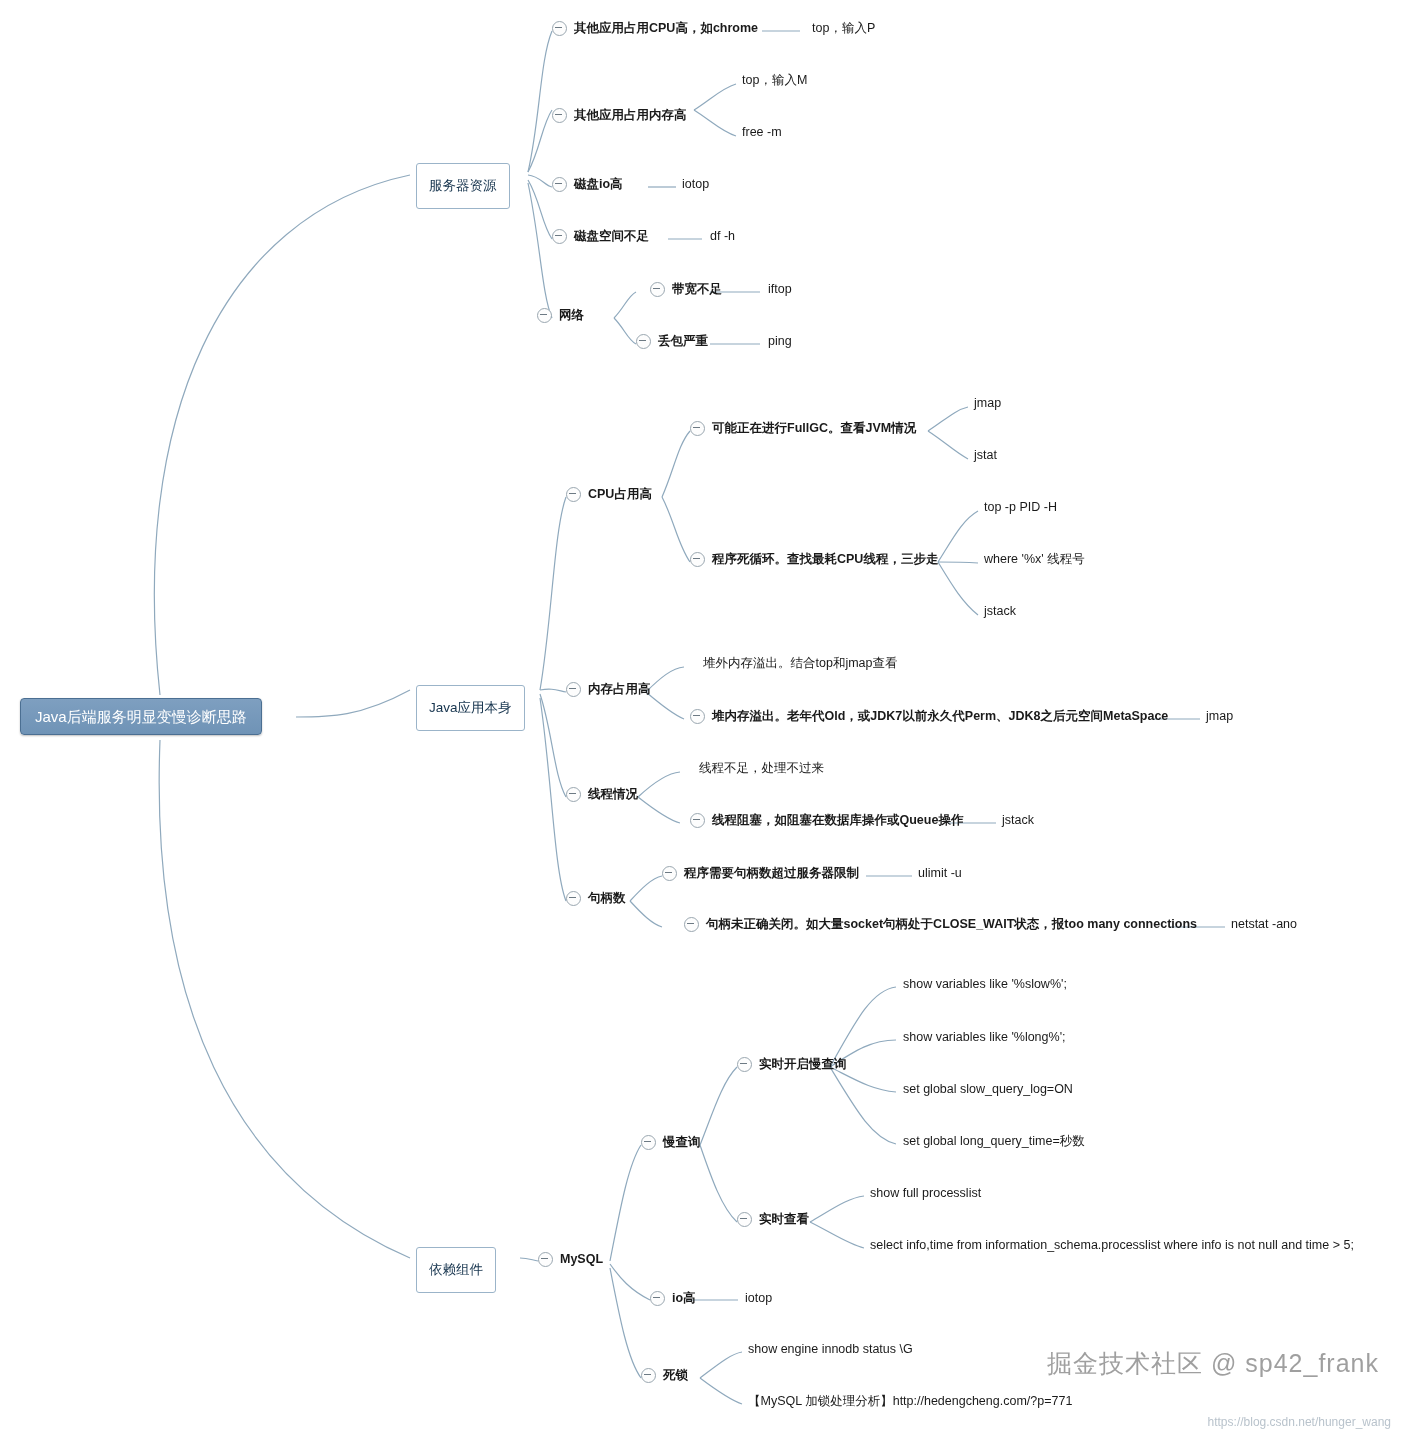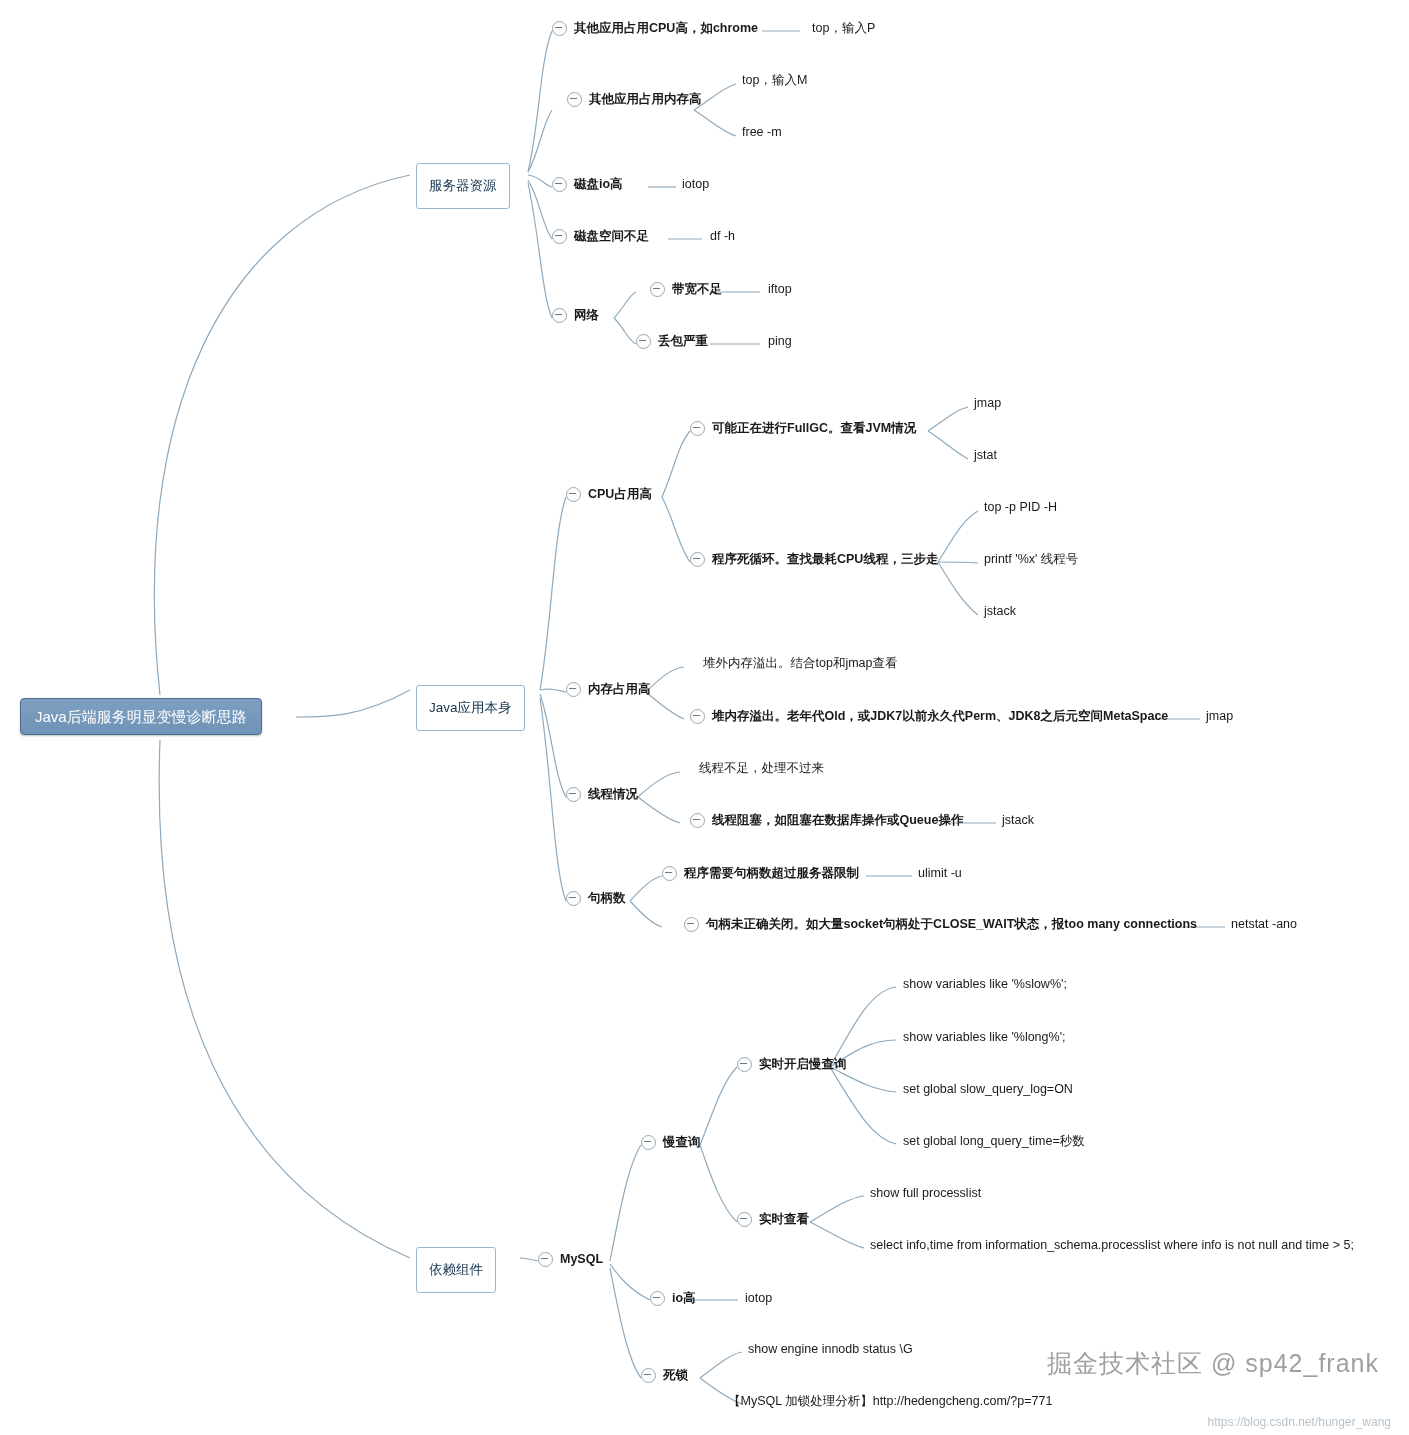--- a/index.html
+++ b/index.html
@@ -192,21 +192,21 @@
   </div>
 
   <div class="node plain" style="left:552px; top:21px;">
     <span class="collapser"></span>
     <span class="label">其他应用占用CPU高，如chrome</span>
   </div>
   <div class="node leaf" style="left:812px; top:22px;">
     <span class="label">top，输入P</span>
   </div>
 
-  <div class="node plain" style="left:552px; top:92px;margin-left:15px;">
+  <div class="node plain" style="left:552px; top:108px;">
     <span class="collapser"></span>
     <span class="label">其他应用占用内存高</span>
   </div>
   <div class="node leaf" style="left:742px; top:74px;">
     <span class="label">top，输入M</span>
   </div>
   <div class="node leaf" style="left:742px; top:126px;">
     <span class="label">free -m</span>
   </div>
 
@@ -219,21 +219,21 @@
   </div>
 
   <div class="node plain" style="left:552px; top:229px;">
     <span class="collapser"></span>
     <span class="label">磁盘空间不足</span>
   </div>
   <div class="node leaf" style="left:710px; top:230px;">
     <span class="label">df -h</span>
   </div>
 
-  <div class="node plain" style="left:552px; top:308px;">
+  <div class="node plain" style="left:537px; top:308px;">
     <span class="collapser"></span>
     <span class="label">网络</span>
   </div>
   <div class="node plain" style="left:611px; top:282px;margin-left:39px;">
     <span class="collapser"></span>
     <span class="label">带宽不足</span>
   </div>
   <div class="node leaf" style="left:768px; top:283px;">
     <span class="label">iftop</span>
   </div>
@@ -264,21 +264,21 @@
     <span class="label">jstat</span>
   </div>
   <div class="node plain" style="left:690px; top:552px;">
     <span class="collapser"></span>
     <span class="label">程序死循环。查找最耗CPU线程，三步走</span>
   </div>
   <div class="node leaf" style="left:984px; top:501px;">
     <span class="label">top -p PID -H</span>
   </div>
   <div class="node leaf" style="left:984px; top:553px;">
-    <span class="label">printf '%x' 线程号</span>
+    <span class="label">where '%x' 线程号</span>
   </div>
   <div class="node leaf" style="left:984px; top:605px;">
     <span class="label">jstack</span>
   </div>
 
   <div class="node plain" style="left:566px; top:682px;">
     <span class="collapser"></span>
     <span class="label">内存占用高</span>
   </div>
   <div class="node leaf" style="left:703px; top:657px;">
@@ -374,19 +374,19 @@
     <span class="label">iotop</span>
   </div>
 
   <div class="node plain" style="left:641px; top:1368px;">
     <span class="collapser"></span>
     <span class="label">死锁</span>
   </div>
   <div class="node leaf" style="left:748px; top:1343px;">
     <span class="label">show engine innodb status \G</span>
   </div>
-  <div class="node leaf" style="left:728px; top:1395px;">
+  <div class="node leaf" style="left:748px; top:1395px;">
     <span class="label">【MySQL 加锁处理分析】http://hedengcheng.com/?p=771</span>
   </div>
 
   <div class="watermark-main">掘金技术社区 @ sp42_frank</div>
   <div class="watermark-sub">https://blog.csdn.net/hunger_wang</div>
 </div>
 
 </body></html>

